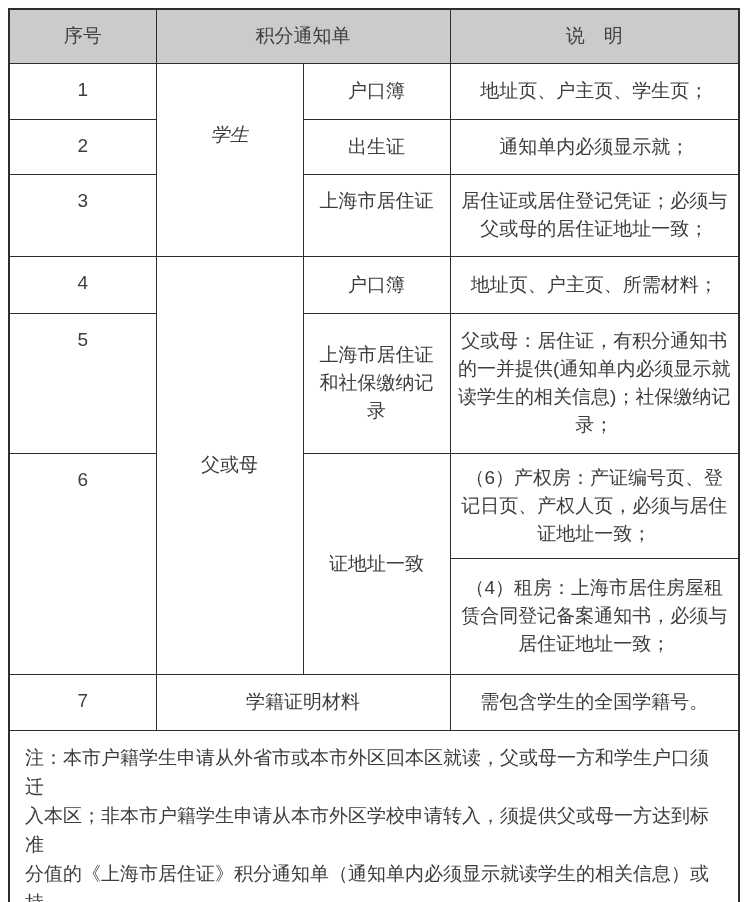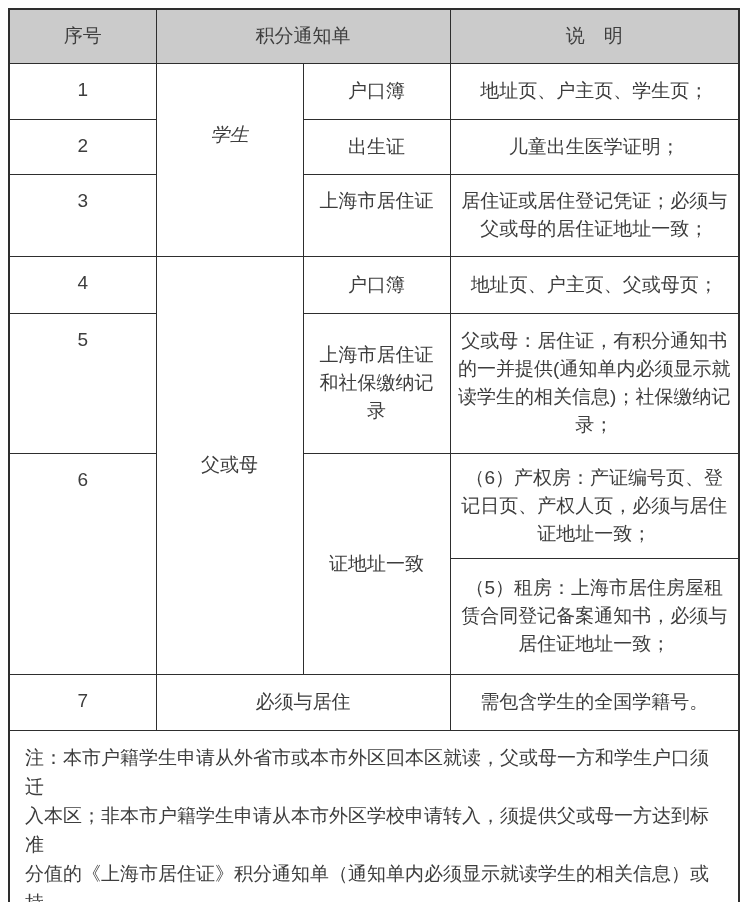--- a/index.html
+++ b/index.html
@@ -76,35 +76,35 @@
   <tr style="height:56px">
     <td class="num">1</td>
     <td class="student" rowspan="3">学生</td>
     <td>户口簿</td>
     <td>地址页、户主页、学生页；</td>
   </tr>
 
   <tr style="height:55px">
     <td class="num">2</td>
     <td>出生证</td>
-    <td>儿童出生医学证明；</td>
+    <td>通知单内必须显示就；</td>
   </tr>
 
   <tr style="height:82px">
     <td class="num">3</td>
     <td class="topcell">上海市居住证</td>
     <td>居住证或居住登记凭证；必须与
 父或母的居住证地址一致；</td>
   </tr>
 
   <tr style="height:57px">
     <td class="num">4</td>
     <td rowspan="4">父或母</td>
     <td>户口簿</td>
-    <td>地址页、户主页、父或母页；</td>
+    <td>地址页、户主页、所需材料；</td>
   </tr>
 
   <tr style="height:140px">
     <td class="num">5</td>
     <td>上海市居住证
 和社保缴纳记
 录</td>
     <td>父或母：居住证，有积分通知书
 的一并提供(通知单内必须显示就
 读学生的相关信息)；社保缴纳记
@@ -113,28 +113,28 @@
 
   <tr style="height:105px">
     <td class="num" rowspan="2">6</td>
     <td rowspan="2">证地址一致</td>
     <td>（6）产权房：产证编号页、登
 记日页、产权人页，必须与居住
 证地址一致；</td>
   </tr>
 
   <tr style="height:116px">
-    <td>（5）租房：上海市居住房屋租
+    <td>（4）租房：上海市居住房屋租
 赁合同登记备案通知书，必须与
 居住证地址一致；</td>
   </tr>
 
   <tr style="height:56px">
     <td class="num">7</td>
-    <td colspan="2">必须与居住</td>
+    <td colspan="2">学籍证明材料</td>
     <td>需包含学生的全国学籍号。</td>
   </tr>
 
   <tr style="height:164px">
     <td class="note" colspan="4">注：本市户籍学生申请从外省市或本市外区回本区就读，父或母一方和学生户口须迁
 入本区；非本市户籍学生申请从本市外区学校申请转入，须提供父或母一方达到标准
 分值的《上海市居住证》积分通知单（通知单内必须显示就读学生的相关信息）或持
 有嘉定区住宅类房产证，其地址必须与居住证地址一致；现场查验须提供相关证件原
 件。</td>
   </tr>

